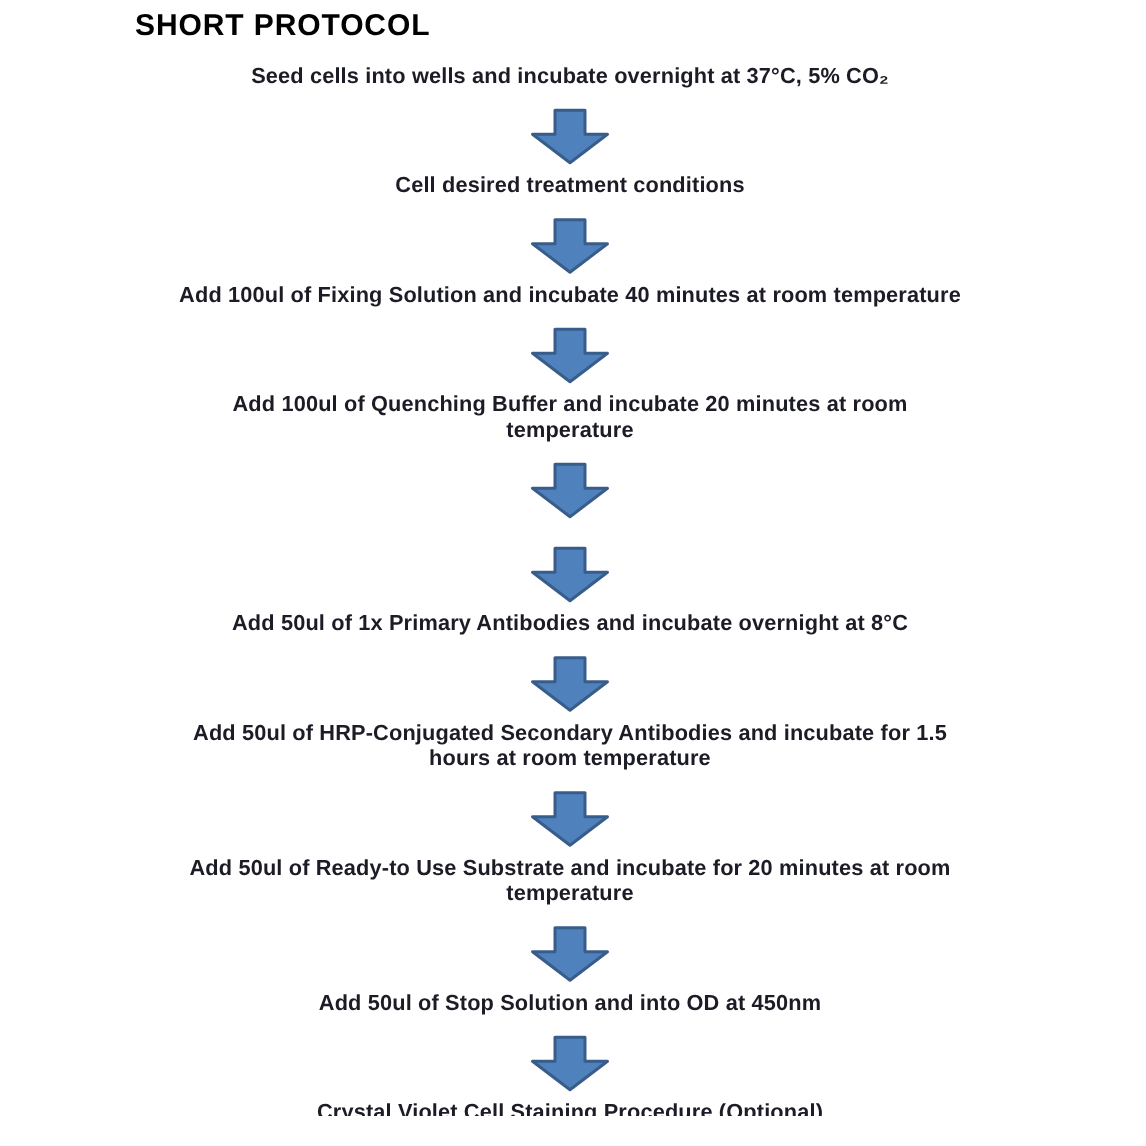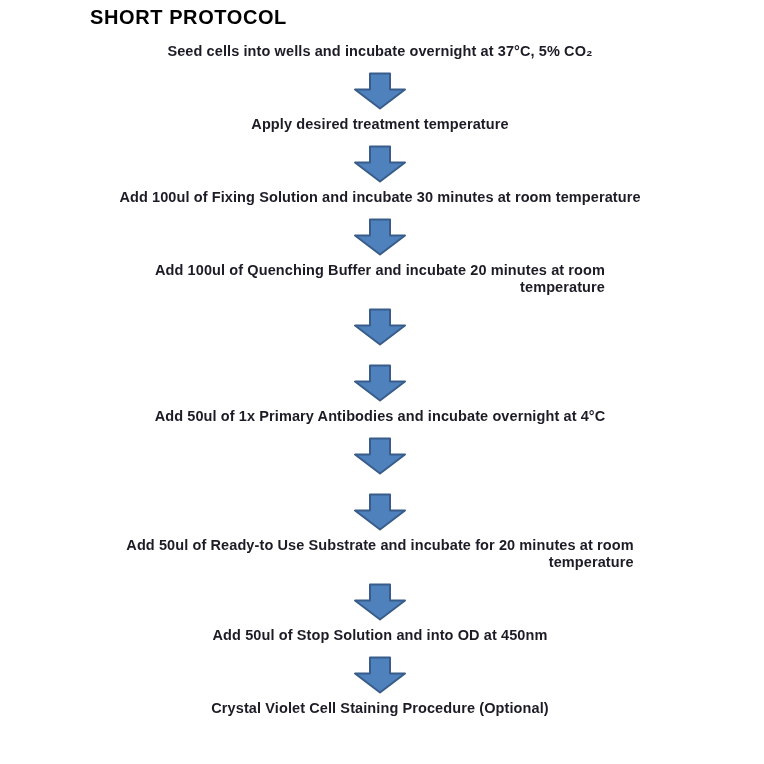--- a/index.html
+++ b/index.html
@@ -35,68 +35,71 @@
   .step {
     text-align: center;
   }
   .step-line {
     font-size: 14.5px;
     line-height: 17px;
     font-weight: bold;
     color: var(--text-color, #1c1c26);
     white-space: nowrap;
     letter-spacing: 0.1px;
-    text-align: right;
   }
   .arrow-icon {
     display: block;
     margin: 12px 0 6px 0;
     flex: 0 0 auto;
   }
 </style>
 </head>
 <body>
 
 <div class="canvas">
   <h1 class="title">SHORT PROTOCOL</h1>
   <div class="flow" id="flow">
       <div class="step">
         <div class="step-line">Seed cells into wells and incubate overnight at 37°C, 5% CO₂</div>
       </div>
       <svg width="54" height="38" viewBox="0 0 54 38" class="arrow-icon">
         <path d="M 17 1.5 L 37 1.5 L 37 17.5 L 52 17.5 L 27 36.5 L 2 17.5 L 17 17.5 Z" fill="#4f81bd" stroke="#385d8a" stroke-width="2" stroke-linejoin="round"></path>
       </svg>
       <div class="step">
-        <div class="step-line">Apply desired treatment temperature</div>
+        <div class="step-line">Cell desired treatment conditions</div>
       </div>
       <svg width="54" height="38" viewBox="0 0 54 38" class="arrow-icon">
         <path d="M 17 1.5 L 37 1.5 L 37 17.5 L 52 17.5 L 27 36.5 L 2 17.5 L 17 17.5 Z" fill="#4f81bd" stroke="#385d8a" stroke-width="2" stroke-linejoin="round"></path>
       </svg>
       <div class="step">
-        <div class="step-line">Add 100ul of Fixing Solution and incubate 30 minutes at room temperature</div>
+        <div class="step-line">Add 100ul of Fixing Solution and incubate 40 minutes at room temperature</div>
       </div>
       <svg width="54" height="38" viewBox="0 0 54 38" class="arrow-icon">
         <path d="M 17 1.5 L 37 1.5 L 37 17.5 L 52 17.5 L 27 36.5 L 2 17.5 L 17 17.5 Z" fill="#4f81bd" stroke="#385d8a" stroke-width="2" stroke-linejoin="round"></path>
       </svg>
       <div class="step">
         <div class="step-line">Add 100ul of Quenching Buffer and incubate 20 minutes at room</div>
         <div class="step-line">temperature</div>
       </div>
       <svg width="54" height="38" viewBox="0 0 54 38" class="arrow-icon">
         <path d="M 17 1.5 L 37 1.5 L 37 17.5 L 52 17.5 L 27 36.5 L 2 17.5 L 17 17.5 Z" fill="#4f81bd" stroke="#385d8a" stroke-width="2" stroke-linejoin="round"></path>
       </svg>
       <svg width="54" height="38" viewBox="0 0 54 38" class="arrow-icon">
         <path d="M 17 1.5 L 37 1.5 L 37 17.5 L 52 17.5 L 27 36.5 L 2 17.5 L 17 17.5 Z" fill="#4f81bd" stroke="#385d8a" stroke-width="2" stroke-linejoin="round"></path>
       </svg>
       <div class="step">
-        <div class="step-line">Add 50ul of 1x Primary Antibodies and incubate overnight at 4°C</div>
+        <div class="step-line">Add 50ul of 1x Primary Antibodies and incubate overnight at 8°C</div>
       </div>
       <svg width="54" height="38" viewBox="0 0 54 38" class="arrow-icon">
         <path d="M 17 1.5 L 37 1.5 L 37 17.5 L 52 17.5 L 27 36.5 L 2 17.5 L 17 17.5 Z" fill="#4f81bd" stroke="#385d8a" stroke-width="2" stroke-linejoin="round"></path>
       </svg>
+      <div class="step">
+        <div class="step-line">Add 50ul of HRP-Conjugated Secondary Antibodies and incubate for 1.5</div>
+        <div class="step-line">hours at room temperature</div>
+      </div>
       <svg width="54" height="38" viewBox="0 0 54 38" class="arrow-icon">
         <path d="M 17 1.5 L 37 1.5 L 37 17.5 L 52 17.5 L 27 36.5 L 2 17.5 L 17 17.5 Z" fill="#4f81bd" stroke="#385d8a" stroke-width="2" stroke-linejoin="round"></path>
       </svg>
       <div class="step">
         <div class="step-line">Add 50ul of Ready-to Use Substrate and incubate for 20 minutes at room</div>
         <div class="step-line">temperature</div>
       </div>
       <svg width="54" height="38" viewBox="0 0 54 38" class="arrow-icon">
         <path d="M 17 1.5 L 37 1.5 L 37 17.5 L 52 17.5 L 27 36.5 L 2 17.5 L 17 17.5 Z" fill="#4f81bd" stroke="#385d8a" stroke-width="2" stroke-linejoin="round"></path>
       </svg>

